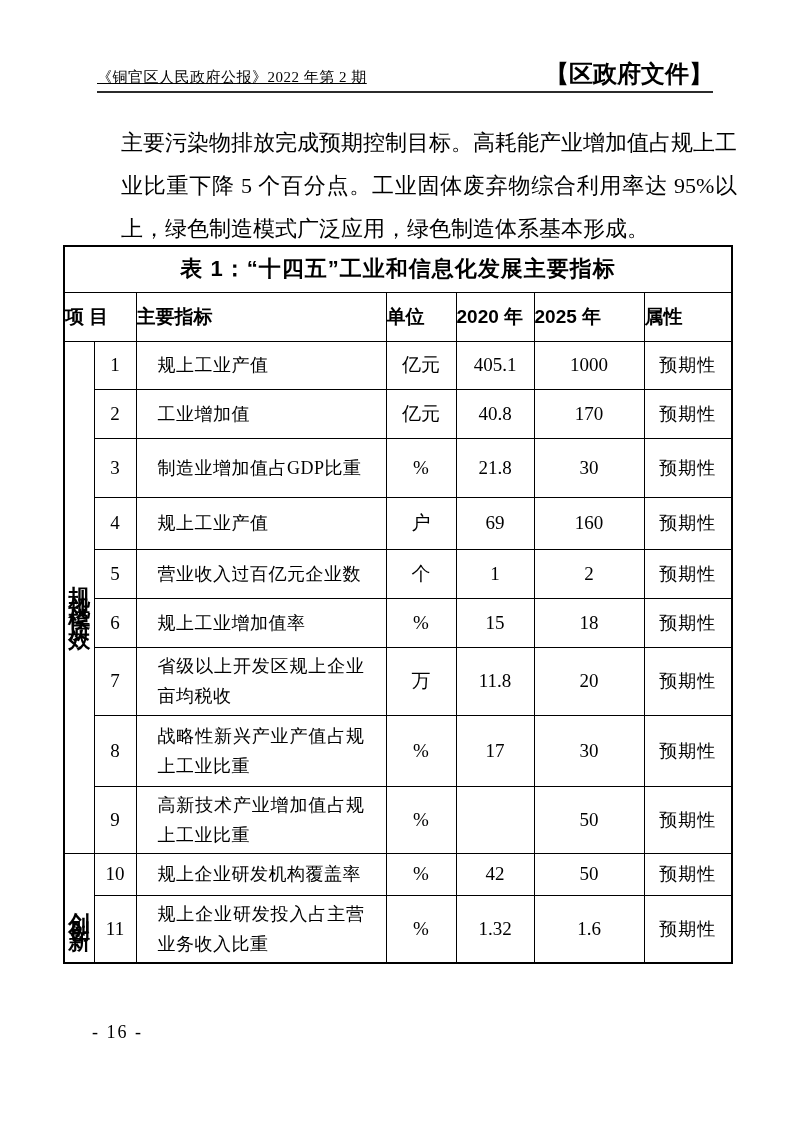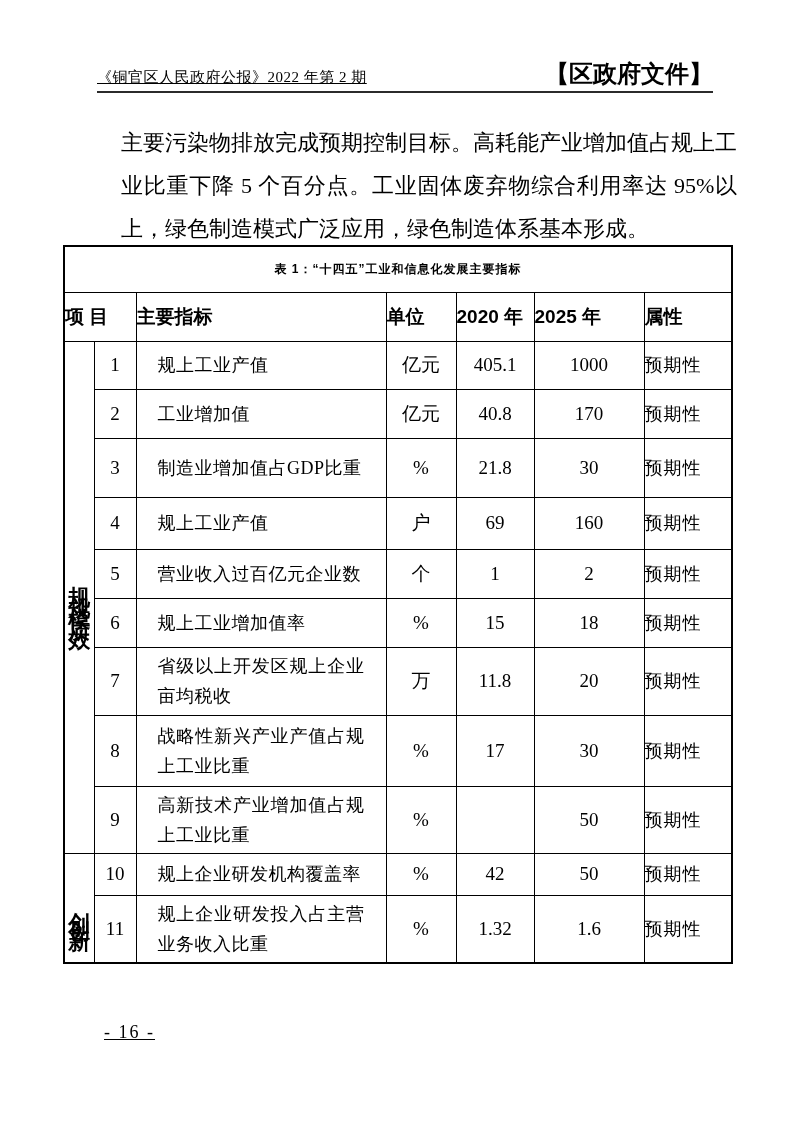--- a/index.html
+++ b/index.html
@@ -18,42 +18,42 @@
   .para {
     position:absolute; top:121px; left:97px; width:616px;
     font-size:22px; line-height:43px; text-align:justify; text-justify:inter-ideograph;margin-left:24px;
   }
   table.ind-table {
     position:absolute; left:63px; top:245px; width:668px;
     border-collapse:collapse; table-layout:fixed; border:2px solid #000;
   }
   .ind-table td { border:1px solid #000; vertical-align:middle; }
   .title-cell {
-    text-align:center; font-weight:700; font-size:12px;
+    text-align:center; font-weight:700; font-size:22px;
     font-family:"Liberation Sans","DejaVu Sans",sans-serif; letter-spacing:1px;
   }
   .head-row td {
     text-align:left; font-weight:700; font-size:19px;
     font-family:"Liberation Sans","DejaVu Sans",sans-serif;
   }
   .num-cell, .unit-cell, .val-cell { text-align:center; font-size:19px; }
-  .attr-cell { font-size:18px; letter-spacing:1px; }
+  .attr-cell { text-align:center; font-size:18px; letter-spacing:1px; }
   .ind-cell {
     text-align:justify; text-justify:inter-ideograph;
     font-size:18px; letter-spacing:0.5px; line-height:30px; padding:3px 21px;
   }
   .vlabel-cell { text-align:center; }
   .vlabel {
     display:inline-block; writing-mode:vertical-rl; text-orientation:upright;
     font-family:"Liberation Sans","DejaVu Sans",sans-serif; font-weight:700;
     font-size:22px; letter-spacing:11px; line-height:28px;
   }
   .vlabel.small { letter-spacing:8px; }
   .footer {
-    position:absolute; top:1022px; left:104px; font-size:18px; letter-spacing:2px;text-decoration:underline;
+    position:absolute; top:1022px; left:92px; font-size:18px; letter-spacing:2px;
   }
 </style>
 </head>
 <body>
 
 <div class="hdr">
   <span class="hdr-left">《铜官区人民政府公报》2022 年第 2 期</span>
   <span class="hdr-right">【区政府文件】</span>
 </div>
 <div class="hdr-rule"></div>

